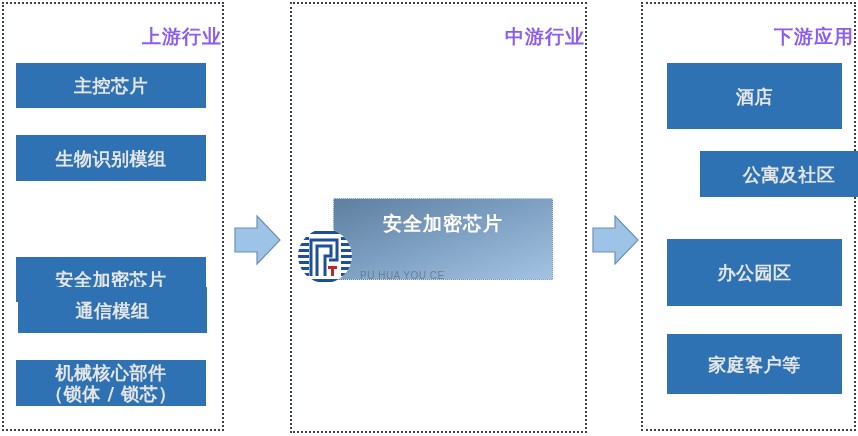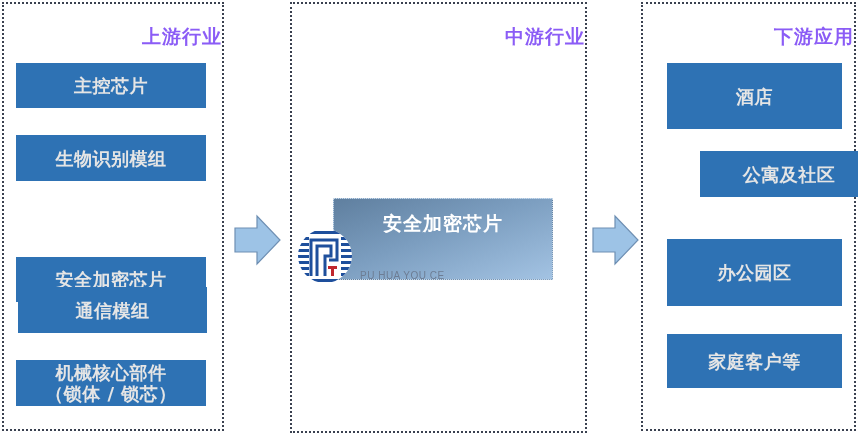--- a/index.html
+++ b/index.html
@@ -123,15 +123,15 @@
 </div>
 <div class="node" style="left:667px; top:63px; width:175px; height:66px;">
   <span>酒店</span>
 </div>
 <div class="node" style="left:700px; top:151px; width:178px; height:46px;">
   <span>公寓及社区</span>
 </div>
 <div class="node" style="left:667px; top:239px; width:175px; height:67px;">
   <span>办公园区</span>
 </div>
-<div class="node" style="left:667px; top:334px; width:175px; height:54px;">
+<div class="node" style="left:667px; top:334px; width:175px; height:60px;">
   <span>家庭客户等</span>
 </div>
 
 </body></html>

